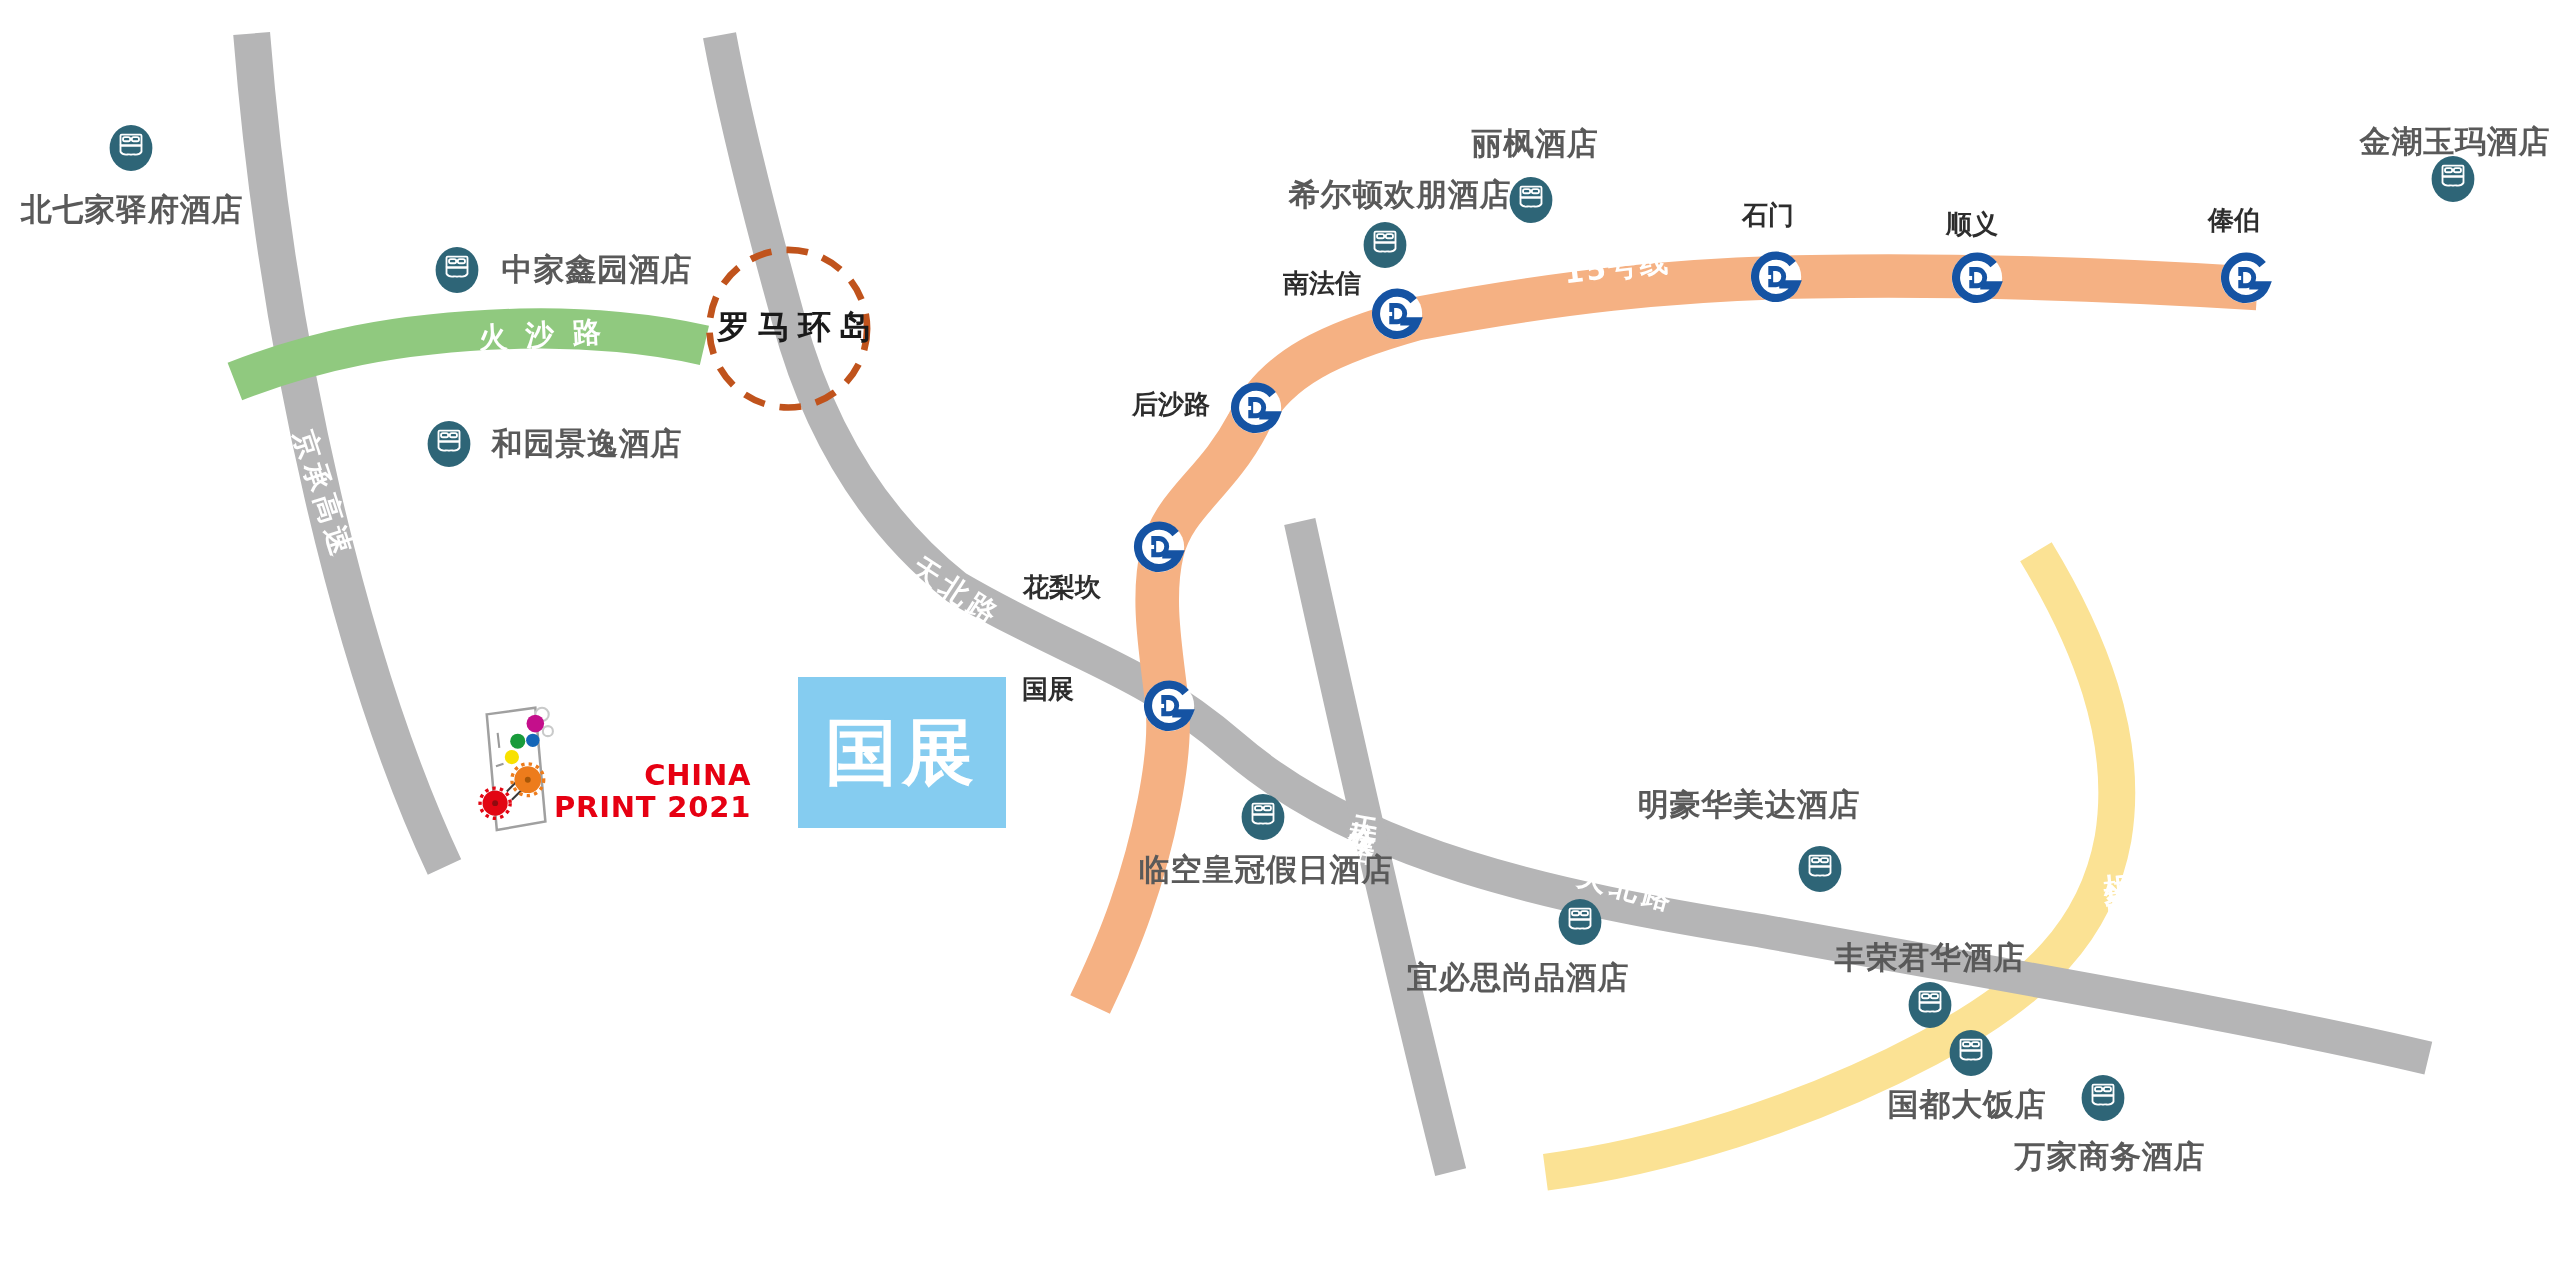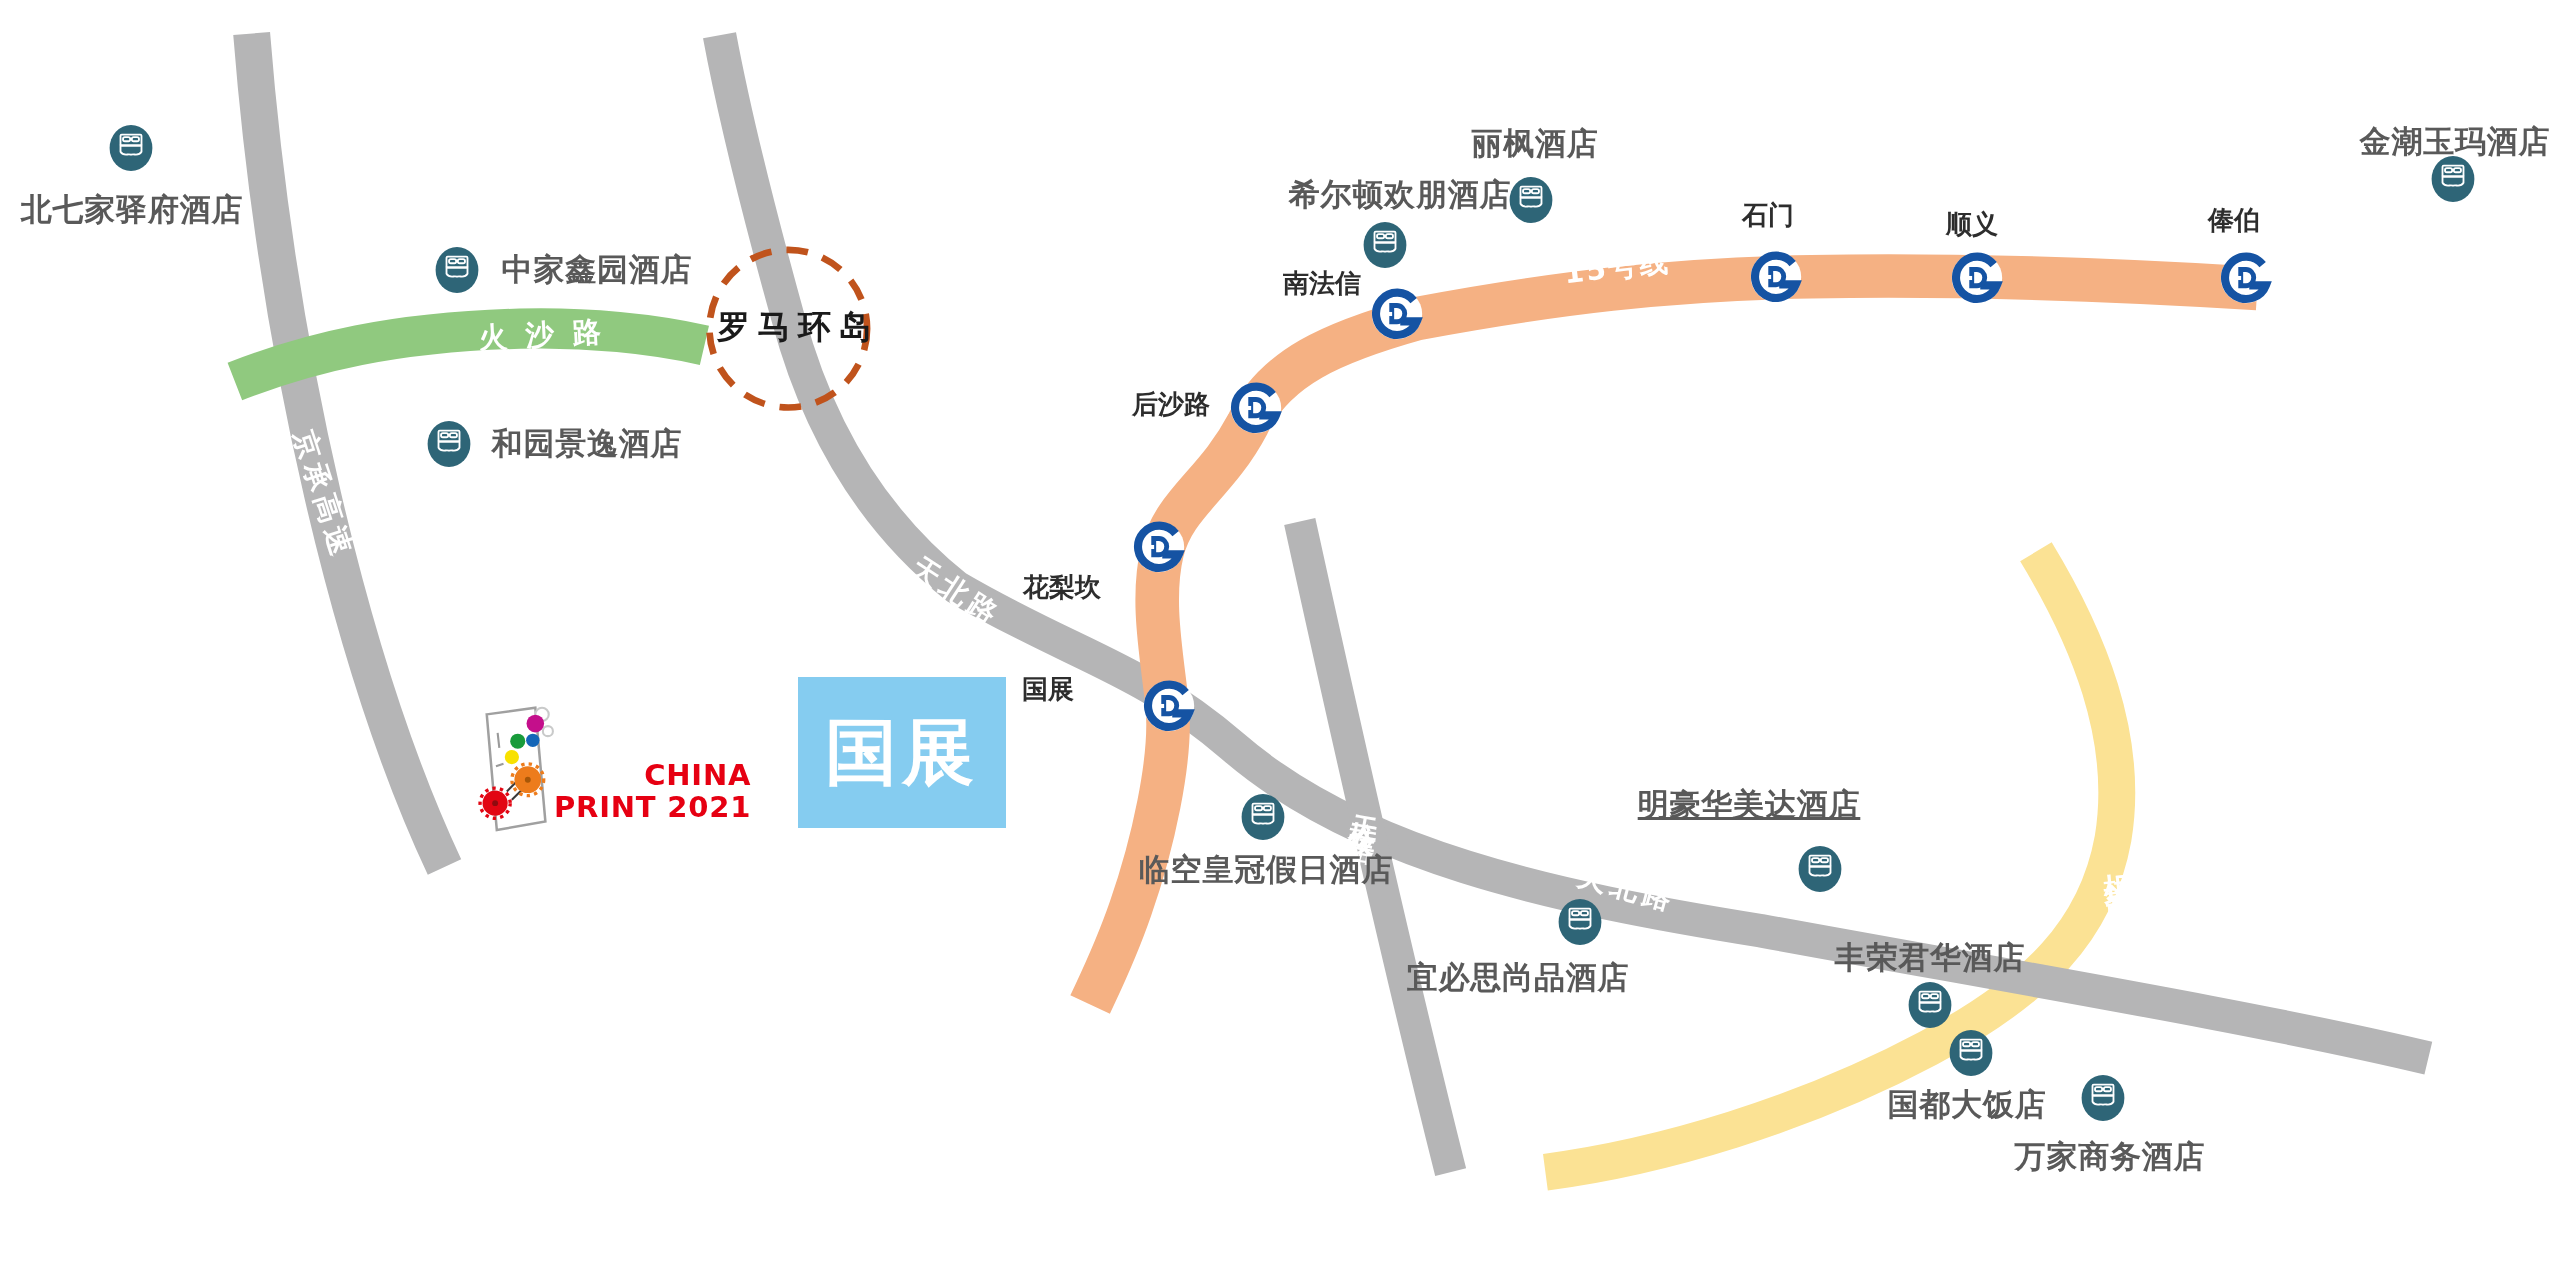--- a/index.html
+++ b/index.html
@@ -265,21 +265,21 @@
     <svg width="44" height="47" viewBox="0 0 52 56">
         <ellipse cx="26" cy="28" rx="25.5" ry="27.5" fill="#2E6577"></ellipse>
         <g stroke="#fff" stroke-width="2.2" fill="none">
           <rect x="13.5" y="12" width="25" height="13" rx="1.5"></rect>
           <rect x="16.5" y="15" width="8.5" height="5" rx="2.2"></rect>
           <rect x="27" y="15" width="8.5" height="5" rx="2.2"></rect>
           <path d="M13.5,25 H38.5 V32.5 C35,38.5 30,34.5 26,36 C22,34.5 17,38.5 13.5,32.5 Z"></path>
         </g>
       </svg>
   </div>
-  <div class="lbl hotel-lbl" style="left:1749px;top:805px;text-decoration:underline;">明豪华美达酒店</div>
+  <div class="lbl hotel-lbl" style="left:1749px;top:805px;">明豪华美达酒店</div>
 
   <div class="icon-wrap" style="left:1930px;top:1005px;">
     <svg width="44" height="47" viewBox="0 0 52 56">
         <ellipse cx="26" cy="28" rx="25.5" ry="27.5" fill="#2E6577"></ellipse>
         <g stroke="#fff" stroke-width="2.2" fill="none">
           <rect x="13.5" y="12" width="25" height="13" rx="1.5"></rect>
           <rect x="16.5" y="15" width="8.5" height="5" rx="2.2"></rect>
           <rect x="27" y="15" width="8.5" height="5" rx="2.2"></rect>
           <path d="M13.5,25 H38.5 V32.5 C35,38.5 30,34.5 26,36 C22,34.5 17,38.5 13.5,32.5 Z"></path>
         </g>

